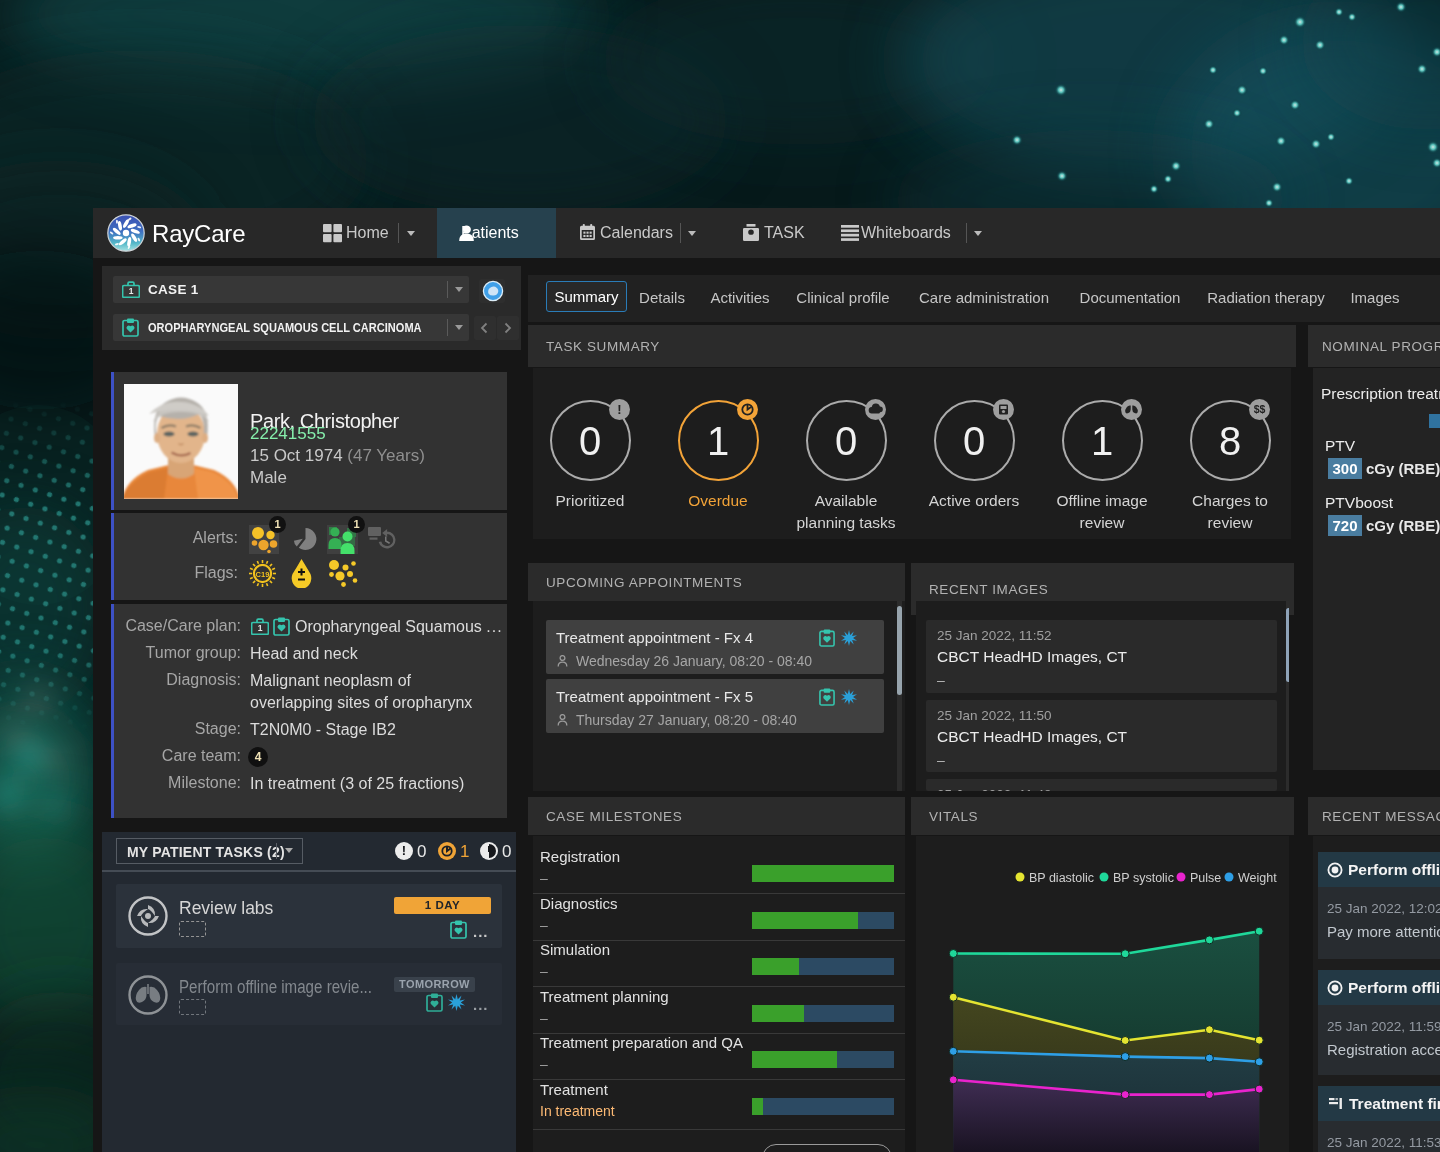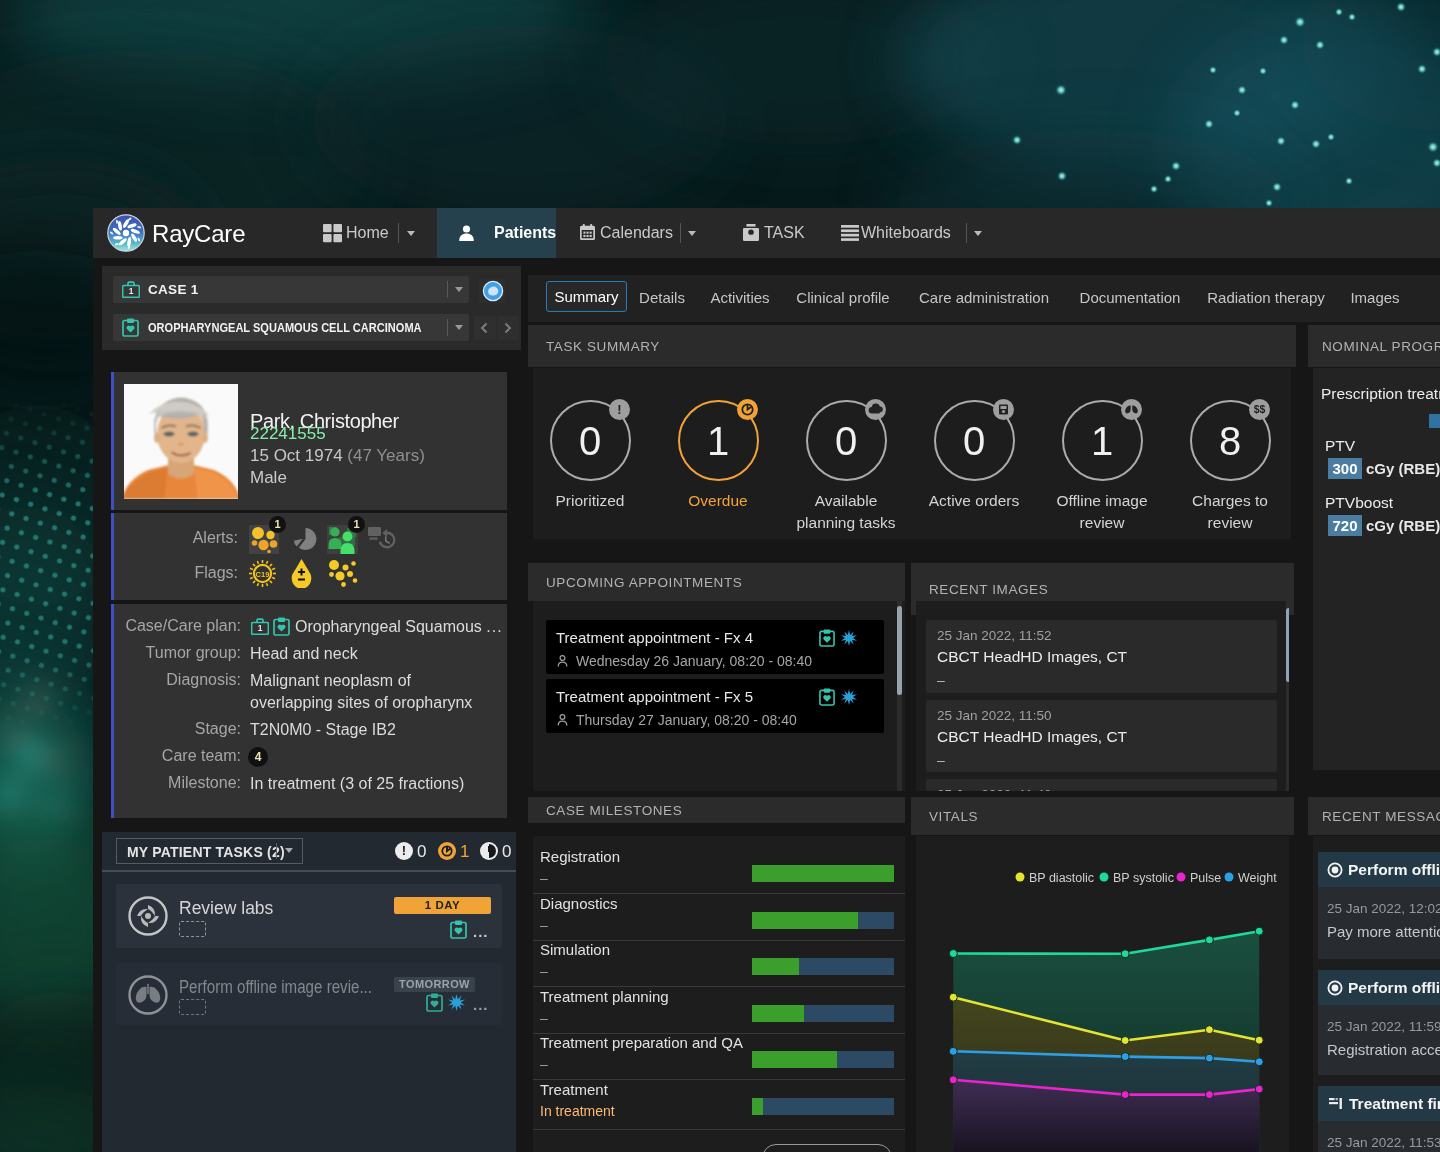--- a/index.html
+++ b/index.html
@@ -19,21 +19,21 @@
 .spanel{position:absolute;background:#323232;border-left:3px solid #3d51c5}
 .lbl{position:absolute;color:#a6a6a6;font-size:16px;text-align:right}
 .val{position:absolute;color:#dcdcdc;font-size:16px}
 .tab{position:absolute;top:289px;transform:translateX(-50%);color:#c6c6c6;font-size:15px}
 .circ{position:absolute;top:399.5px;width:81px;height:81px}
 .ring{position:absolute;inset:0;border:2.5px solid #ababab;border-radius:50%}
 .num{position:absolute;inset:0;text-align:center;line-height:83px;font-size:40px;color:#f0f0f0}
 .bdg{position:absolute;top:399px;width:21px;height:21px;border-radius:50%;text-align:center;line-height:21px}
 .bdgs{top:399px}
 .clab{position:absolute;top:490px;width:140px;text-align:center;line-height:22px;font-size:15.5px;color:#d4d4d4}
-.apt{position:absolute;left:13px;width:338px;height:54px;background:#000000;border-radius:2px;color:#e8e8e8;font-size:15px;padding:9px 0 0 10px}
+.apt{position:absolute;left:13px;width:338px;height:54px;background:#404040;border-radius:2px;color:#e8e8e8;font-size:15px;padding:9px 0 0 10px}
 .aptd{display:flex;align-items:center;margin-top:7px;color:#a6a6a6;font-size:14px;padding-left:1px}
 .apti{position:absolute;right:27px;top:9px;display:flex;gap:6px;align-items:center}
 .img{position:absolute;left:10px;width:351px;background:#2a2a2a;border-radius:2px;padding:8px 0 0 11px}
 .imgd{color:#a0a0a0;font-size:13.5px}
 .imgt{color:#ececec;font-size:15.5px;margin-top:5px}
 .imgm{color:#b0b0b0;font-size:14px;margin-top:6px}
 .ms{position:absolute;left:0;width:372px;height:46.5px}
 .msl{position:absolute;left:7px;top:1px;font-size:15px;color:#e2e2e2}
 .msd{position:absolute;left:7px;top:23px;font-size:14px;color:#9a9a9a}
 .msb{position:absolute;left:218.5px;top:18px;height:17px;display:flex}
@@ -184,21 +184,21 @@
         <rect x="10.4" y="10" width="8.6" height="8.2" rx="1"></rect>
       </svg>
 <div class="navitem" style="left:253px">Home</div>
 <div class="navsep" style="left:305px"></div>
 <div class="navchev" style="left:314px"></div>
 <div class="abs" style="left:344px;top:0;width:119px;height:50px;background:#26414e"></div>
 <svg class="abs" style="left:365px;top:17px" width="17" height="16" viewBox="0 0 17 16" fill="#fff">
         <circle cx="8.5" cy="4" r="3.6"></circle>
         <path d="M1.2 16 C1.2 10.8 4.4 8.6 8.5 8.6 C12.6 8.6 15.8 10.8 15.8 16 Z"></path>
       </svg>
-<div class="navitem" style="left:401px;color:#fff;font-weight:bold">Patients</div>
+<div class="navitem" style="left:368px;color:#fff;font-weight:normal">Patients</div>
 <svg class="abs" style="left:486px;top:16px" width="17" height="17" viewBox="0 0 17 17" fill="#c9c9c9">
         <path d="M2.5 1.8 h12 a1.5 1.5 0 0 1 1.5 1.5 v11.2 a1.5 1.5 0 0 1 -1.5 1.5 h-12 a1.5 1.5 0 0 1 -1.5 -1.5 v-11.2 a1.5 1.5 0 0 1 1.5 -1.5 z M2.7 6 v8.2 h11.6 V6 Z" fill-rule="evenodd"></path>
         <rect x="3.8" y="0" width="2" height="3.4" rx=".8"></rect>
         <rect x="11.2" y="0" width="2" height="3.4" rx=".8"></rect>
         <g>
           <rect x="4.4" y="7.6" width="2.1" height="2.1"></rect>
           <rect x="7.5" y="7.6" width="2.1" height="2.1"></rect>
           <rect x="10.6" y="7.6" width="2.1" height="2.1"></rect>
           <rect x="4.4" y="10.9" width="2.1" height="2.1"></rect>
           <rect x="7.5" y="10.9" width="2.1" height="2.1"></rect>
@@ -564,21 +564,21 @@
           <div class="imgt">CBCT HeadHD Images, CT</div>
           <div class="imgm">–</div>
         </div>
 <div class="img" style="top:178px;height:12px">
           <div class="imgd">25 Jan 2022, 11:48</div>
         </div>
 <div class="abs" style="left:370px;top:0;width:5px;height:190px;background:#2c2c2c"></div>
 <div class="abs" style="left:370px;top:7px;width:5px;height:74px;background:#8fa3b8;border-radius:2.5px"></div>
 </div>
 
-<div class="hdr" style="left:528px;top:797px;width:377px;height:26px">CASE MILESTONES</div>
+<div class="hdr" style="left:528px;top:797px;width:377px;height:38px">CASE MILESTONES</div>
 <div class="body" style="left:533px;top:836px;width:372px;height:316px;overflow:hidden">
 <div class="ms" style="top:11px">
           <div class="msl">Registration</div>
           <div class="msd">–</div>
           <div class="msb">
             <i style="width:142px"></i>
             <b style="width:0"></b>
           </div>
         </div>
 <div class="ms" style="top:57.5px">

